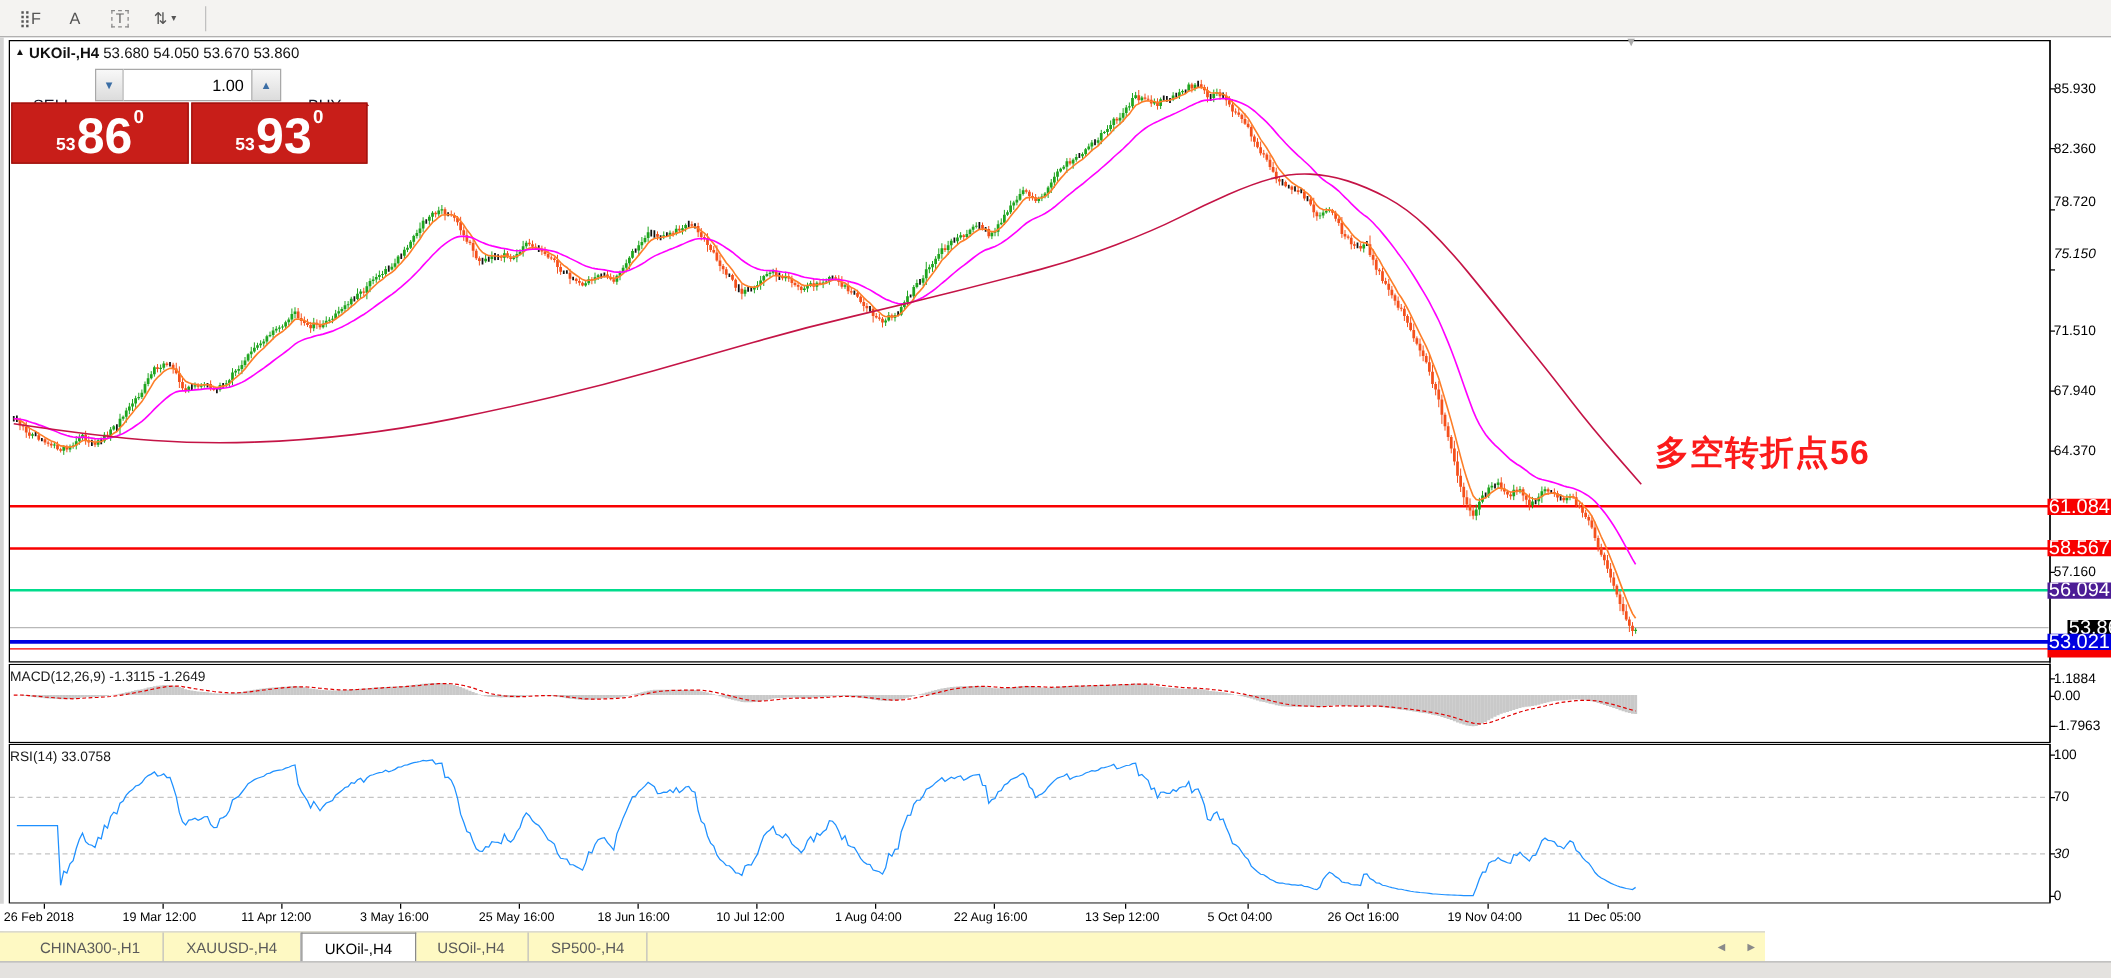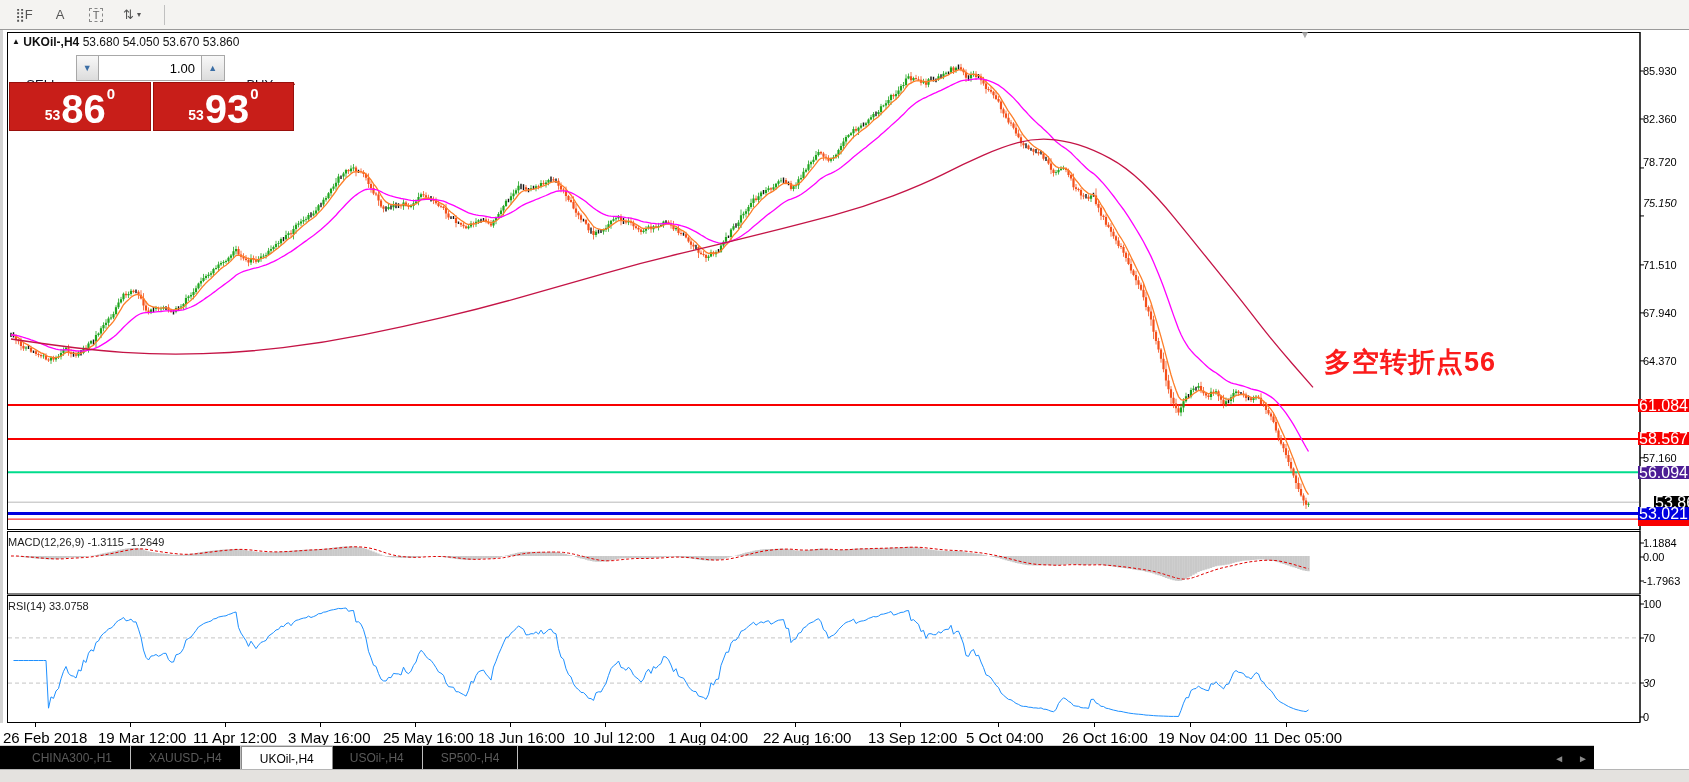--- a/index.html
+++ b/index.html
@@ -42,24 +42,24 @@
   
   .ytick{position:absolute;left:1643px;width:46px;font-size:11px;color:#000;}
   .badge{position:absolute;left:1638px;width:51px;font-size:16px;text-align:center;color:#fff;overflow:hidden;}
   
   .indtitle{position:absolute;left:8px;font-size:11px;color:#1a1a1a;z-index:4;}
   
   #annot{position:absolute;left:1324px;top:344px;font-size:27px;font-weight:bold;color:#fb1b1b;z-index:5;letter-spacing:1px;}
   #shiftmark{position:absolute;left:1300px;top:29px;font-size:10px;color:#aaa;z-index:4;}
   
   #xaxis{position:absolute;left:0;top:723px;width:1689px;height:22px;background:#fff;}
-  .xlab{position:absolute;top:6px;font-size:15px;color:#000;white-space:nowrap;}
+  .xlab{position:absolute;top:6px;font-size:10px;color:#000;white-space:nowrap;}
   .xtick{position:absolute;top:0;width:1px;height:4px;background:#000;}
   
-  #tabbar{position:absolute;left:0;top:745px;width:1594px;height:24px;background:#000000;border-top:1px solid #cfcfcf;display:flex;align-items:stretch;}
+  #tabbar{position:absolute;left:0;top:745px;width:1412px;height:24px;background:#fef9c3;border-top:1px solid #cfcfcf;display:flex;align-items:stretch;}
   .tab{padding:0 18px;display:flex;align-items:center;font-size:12px;color:#5a5a5a;border-right:1px solid #bdbdbd;cursor:pointer;}
   .tab.active{background:#fff;color:#000;border:1px solid #8a8a8a;border-bottom:none;margin-right:-1px;}
   .tabnav{position:absolute;right:6px;top:0;height:24px;display:flex;align-items:center;gap:14px;color:#8a8a8a;font-size:10px;}
   .tabnav span{cursor:pointer;}
   
   #statusbar{position:absolute;left:0;top:769px;width:1689px;height:13px;background:#e4e2df;border-top:1px solid #b5b5b5;}
 </style>
 </head>
 <body>
 

